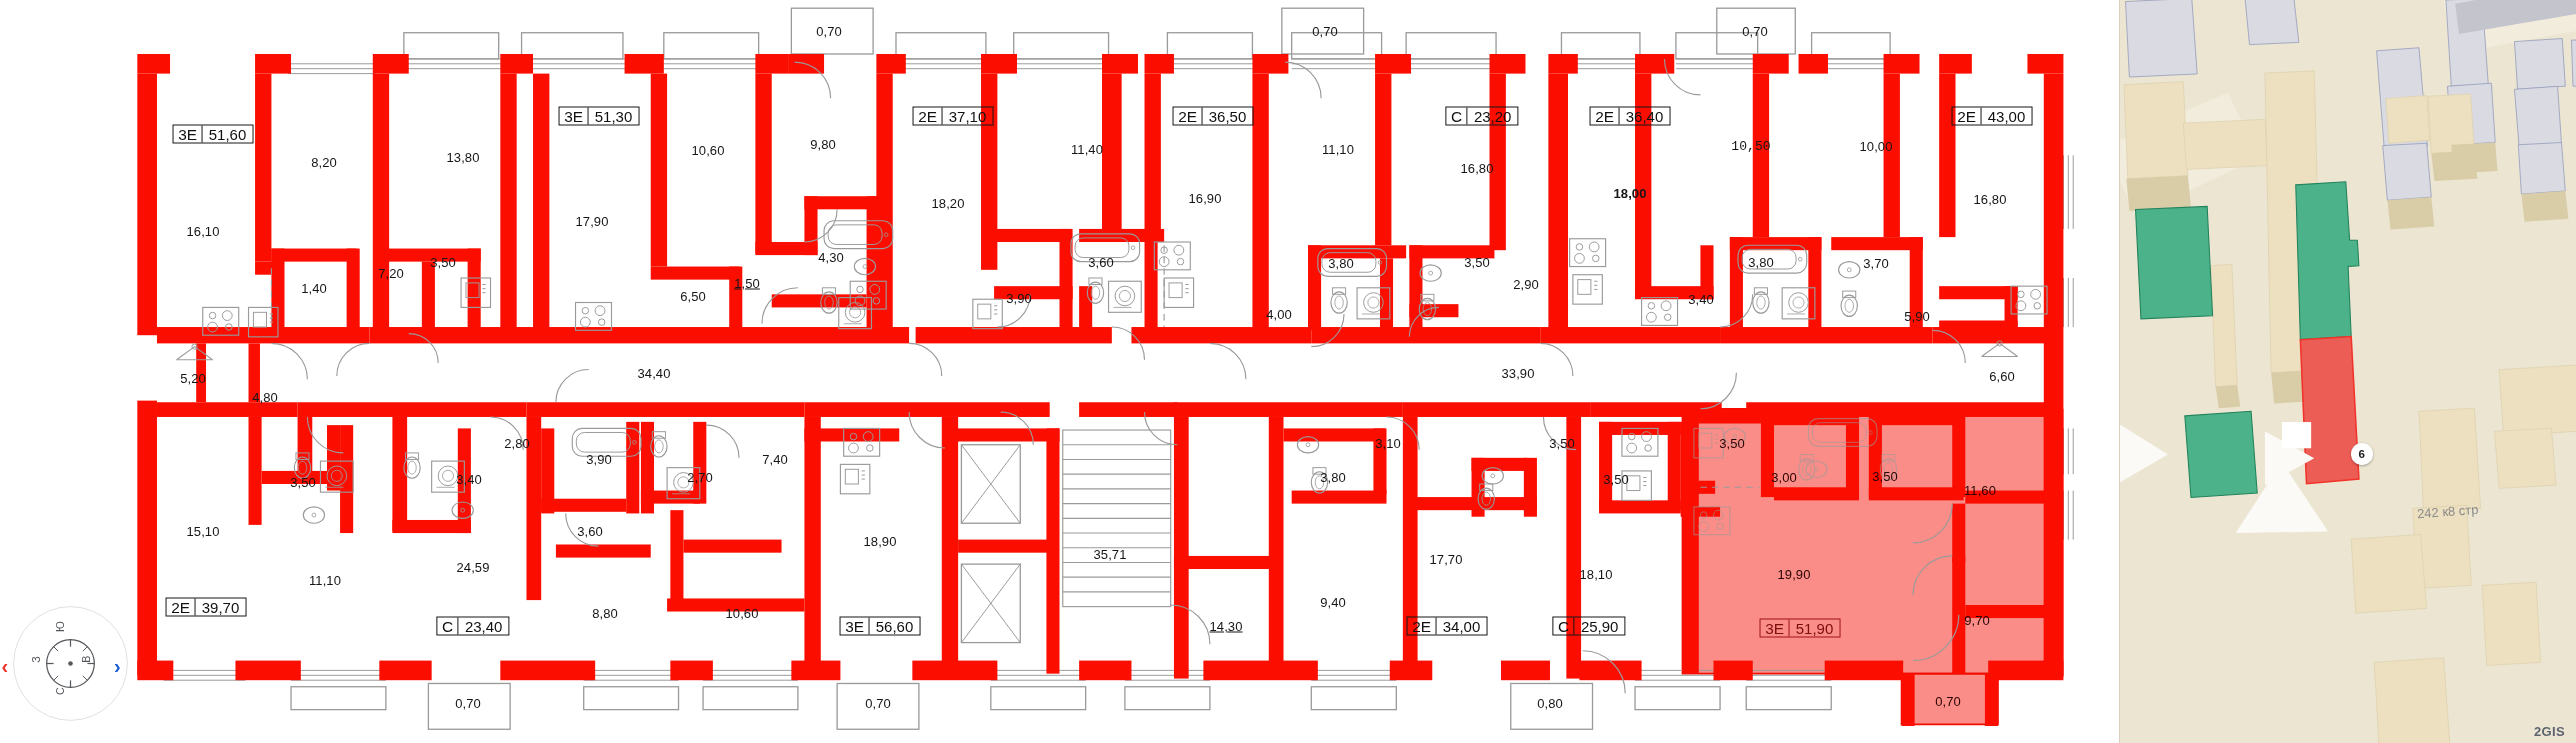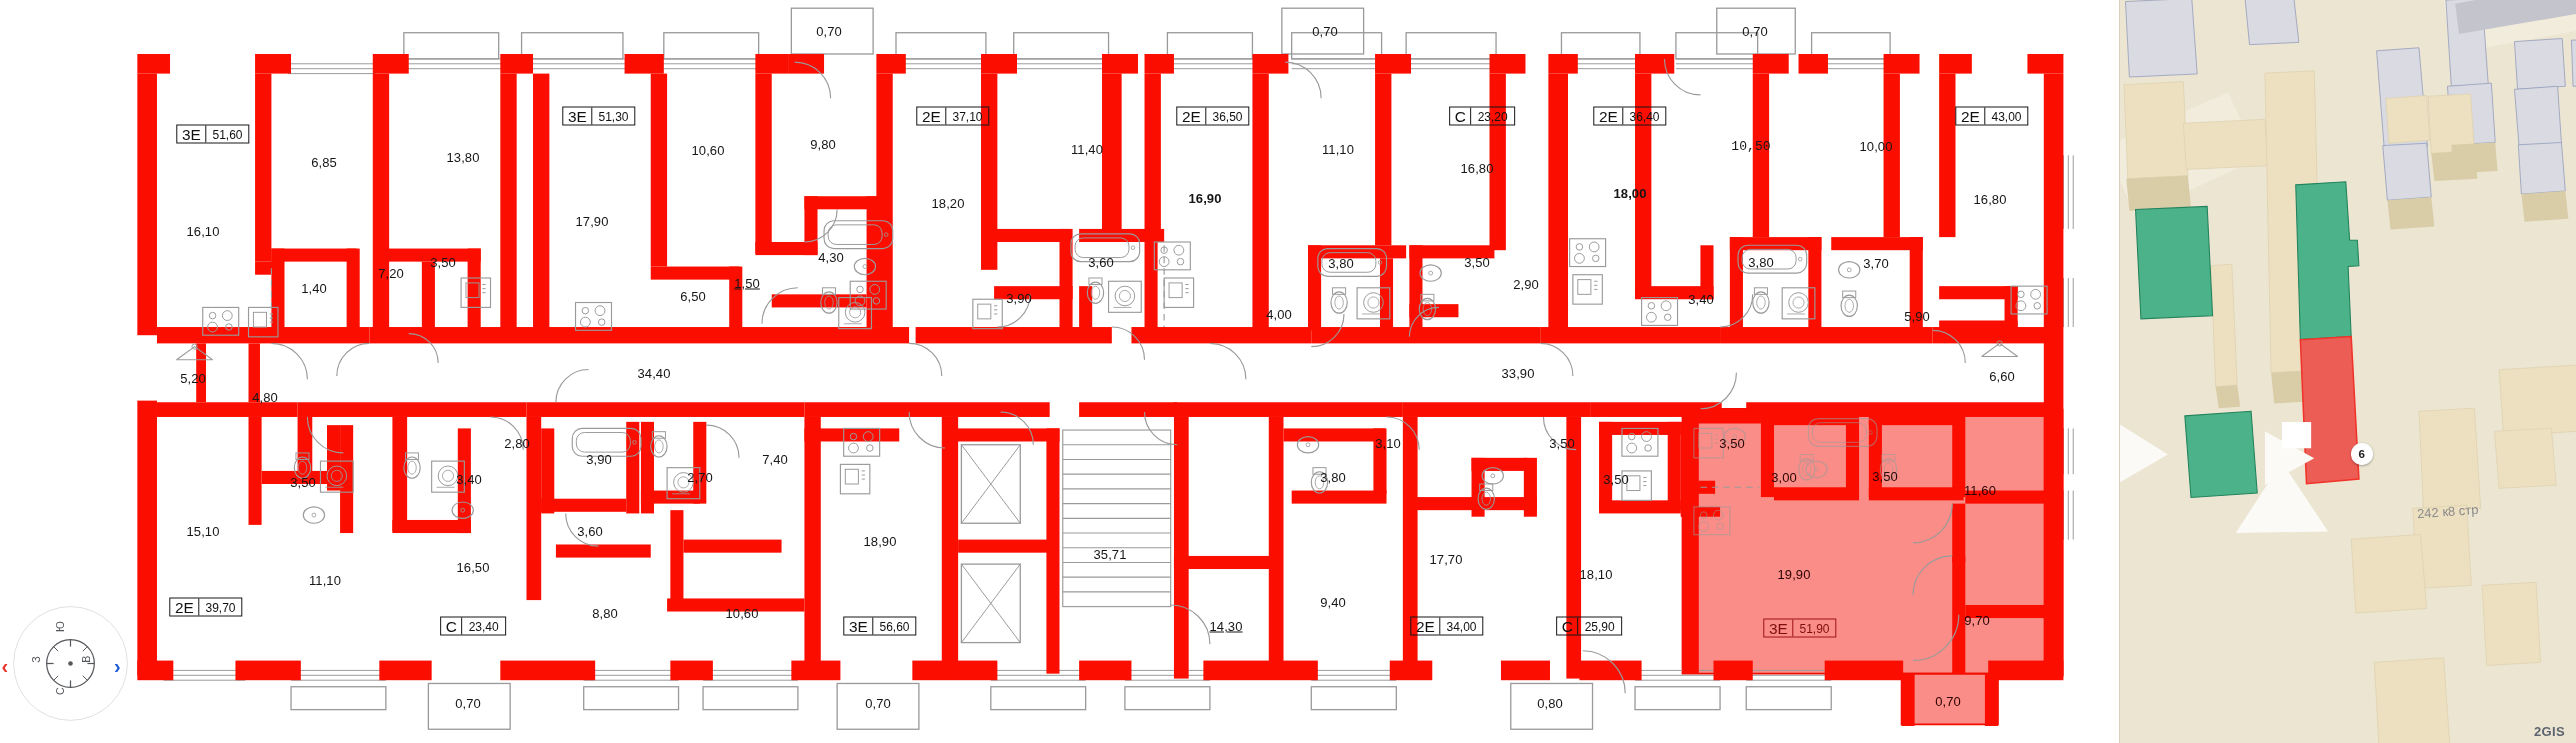--- a/index.html
+++ b/index.html
@@ -108,21 +108,21 @@
     display: flex; align-items: center; justify-content: center;
     padding: 0 4.6px;
     font-size: 15.4px;
     color: #111;
     border-right: 1.1px solid #161616;
     min-width: 20px;
   }
   .apt-tag .t-area {
     display: flex; align-items: center; justify-content: center;
     padding: 0 6.2px;
-    font-size: 12px;
+    font-size: 15px;
     color: #111;
     min-width: 39px;
   }
   .apt-tag.sel { border-color: #9c1414; }
   .apt-tag.sel .t-type { color: #7e0d0d; border-right-color: #9c1414; }
   .apt-tag.sel .t-area { color: #7e0d0d; }
 </style>
 </head>
 <body>
 
@@ -667,34 +667,34 @@
         <div class="apt-tag sel" style="left: 1800px; top: 628px;">
           <span class="t-type">3Е</span>
           <span class="t-area">51,90</span>
         </div>
       </div>
 
     <div id="area-labels">
         <div class="area-txt" style="left: 829px; top: 31px;">0,70</div>
         <div class="area-txt" style="left: 1325px; top: 31px;">0,70</div>
         <div class="area-txt" style="left: 1755px; top: 31px;">0,70</div>
-        <div class="area-txt" style="left: 324px; top: 162px;">6,85</div>
+        <div class="area-txt" style="left: 324px; top: 162px;">8,20</div>
         <div class="area-txt" style="left: 463px; top: 157px;">13,80</div>
         <div class="area-txt" style="left: 708px; top: 150px;">10,60</div>
         <div class="area-txt" style="left: 823px; top: 144px;">9,80</div>
         <div class="area-txt" style="left: 1087px; top: 149px;">11,40</div>
         <div class="area-txt" style="left: 1338px; top: 149px;">11,10</div>
         <div class="area-txt" style="left: 1477px; top: 168px;">16,80</div>
         <div class="area-txt" style="left: 1751px; top: 146px; font-family: Liberation Mono, monospace;">10,50</div>
         <div class="area-txt" style="left: 1876px; top: 146px;">10,00</div>
         <div class="area-txt" style="left: 1990px; top: 199px;">16,80</div>
         <div class="area-txt" style="left: 203px; top: 231px;">16,10</div>
         <div class="area-txt" style="left: 592px; top: 221px;">17,90</div>
         <div class="area-txt" style="left: 948px; top: 203px;">18,20</div>
-        <div class="area-txt" style="left: 1205px; top: 198px; font-weight: bold;">16,90</div>
+        <div class="area-txt" style="left: 1205px; top: 198px;">16,90</div>
         <div class="area-txt" style="left: 1630px; top: 193px; font-weight: bold;">18,00</div>
         <div class="area-txt" style="left: 831px; top: 257px;">4,30</div>
         <div class="area-txt" style="left: 1101px; top: 262px;">3,60</div>
         <div class="area-txt" style="left: 1341px; top: 263px;">3,80</div>
         <div class="area-txt" style="left: 1477px; top: 262px;">3,50</div>
         <div class="area-txt" style="left: 1761px; top: 262px;">3,80</div>
         <div class="area-txt" style="left: 1876px; top: 263px;">3,70</div>
         <div class="area-txt" style="left: 391px; top: 273px;">7,20</div>
         <div class="area-txt" style="left: 443px; top: 262px;">3,50</div>
         <div class="area-txt" style="left: 314px; top: 288px;">1,40</div>
@@ -716,21 +716,21 @@
         <div class="area-txt" style="left: 775px; top: 459px;">7,40</div>
         <div class="area-txt" style="left: 303px; top: 482px;">3,50</div>
         <div class="area-txt" style="left: 469px; top: 479px;">3,40</div>
         <div class="area-txt" style="left: 590px; top: 531px;">3,60</div>
         <div class="area-txt" style="left: 1388px; top: 443px;">3,10</div>
         <div class="area-txt" style="left: 1333px; top: 477px;">3,80</div>
         <div class="area-txt" style="left: 1562px; top: 443px;">3,50</div>
         <div class="area-txt" style="left: 1616px; top: 479px;">3,50</div>
         <div class="area-txt" style="left: 203px; top: 531px;">15,10</div>
         <div class="area-txt" style="left: 325px; top: 580px;">11,10</div>
-        <div class="area-txt" style="left: 473px; top: 567px;">16,50</div>
+        <div class="area-txt" style="left: 473px; top: 567px;">24,59</div>
         <div class="area-txt" style="left: 605px; top: 613px;">8,80</div>
         <div class="area-txt" style="left: 742px; top: 613px;">10,60</div>
         <div class="area-txt" style="left: 880px; top: 541px;">18,90</div>
         <div class="area-txt" style="left: 1110px; top: 554px;">35,71</div>
         <div class="area-txt" style="left: 1226px; top: 626px; text-decoration: underline;">14,30</div>
         <div class="area-txt" style="left: 1333px; top: 602px;">9,40</div>
         <div class="area-txt" style="left: 1446px; top: 559px;">17,70</div>
         <div class="area-txt" style="left: 1596px; top: 574px;">18,10</div>
         <div class="area-txt sel" style="left: 1732px; top: 443px;">3,50</div>
         <div class="area-txt sel" style="left: 1784px; top: 477px;">3,00</div>

